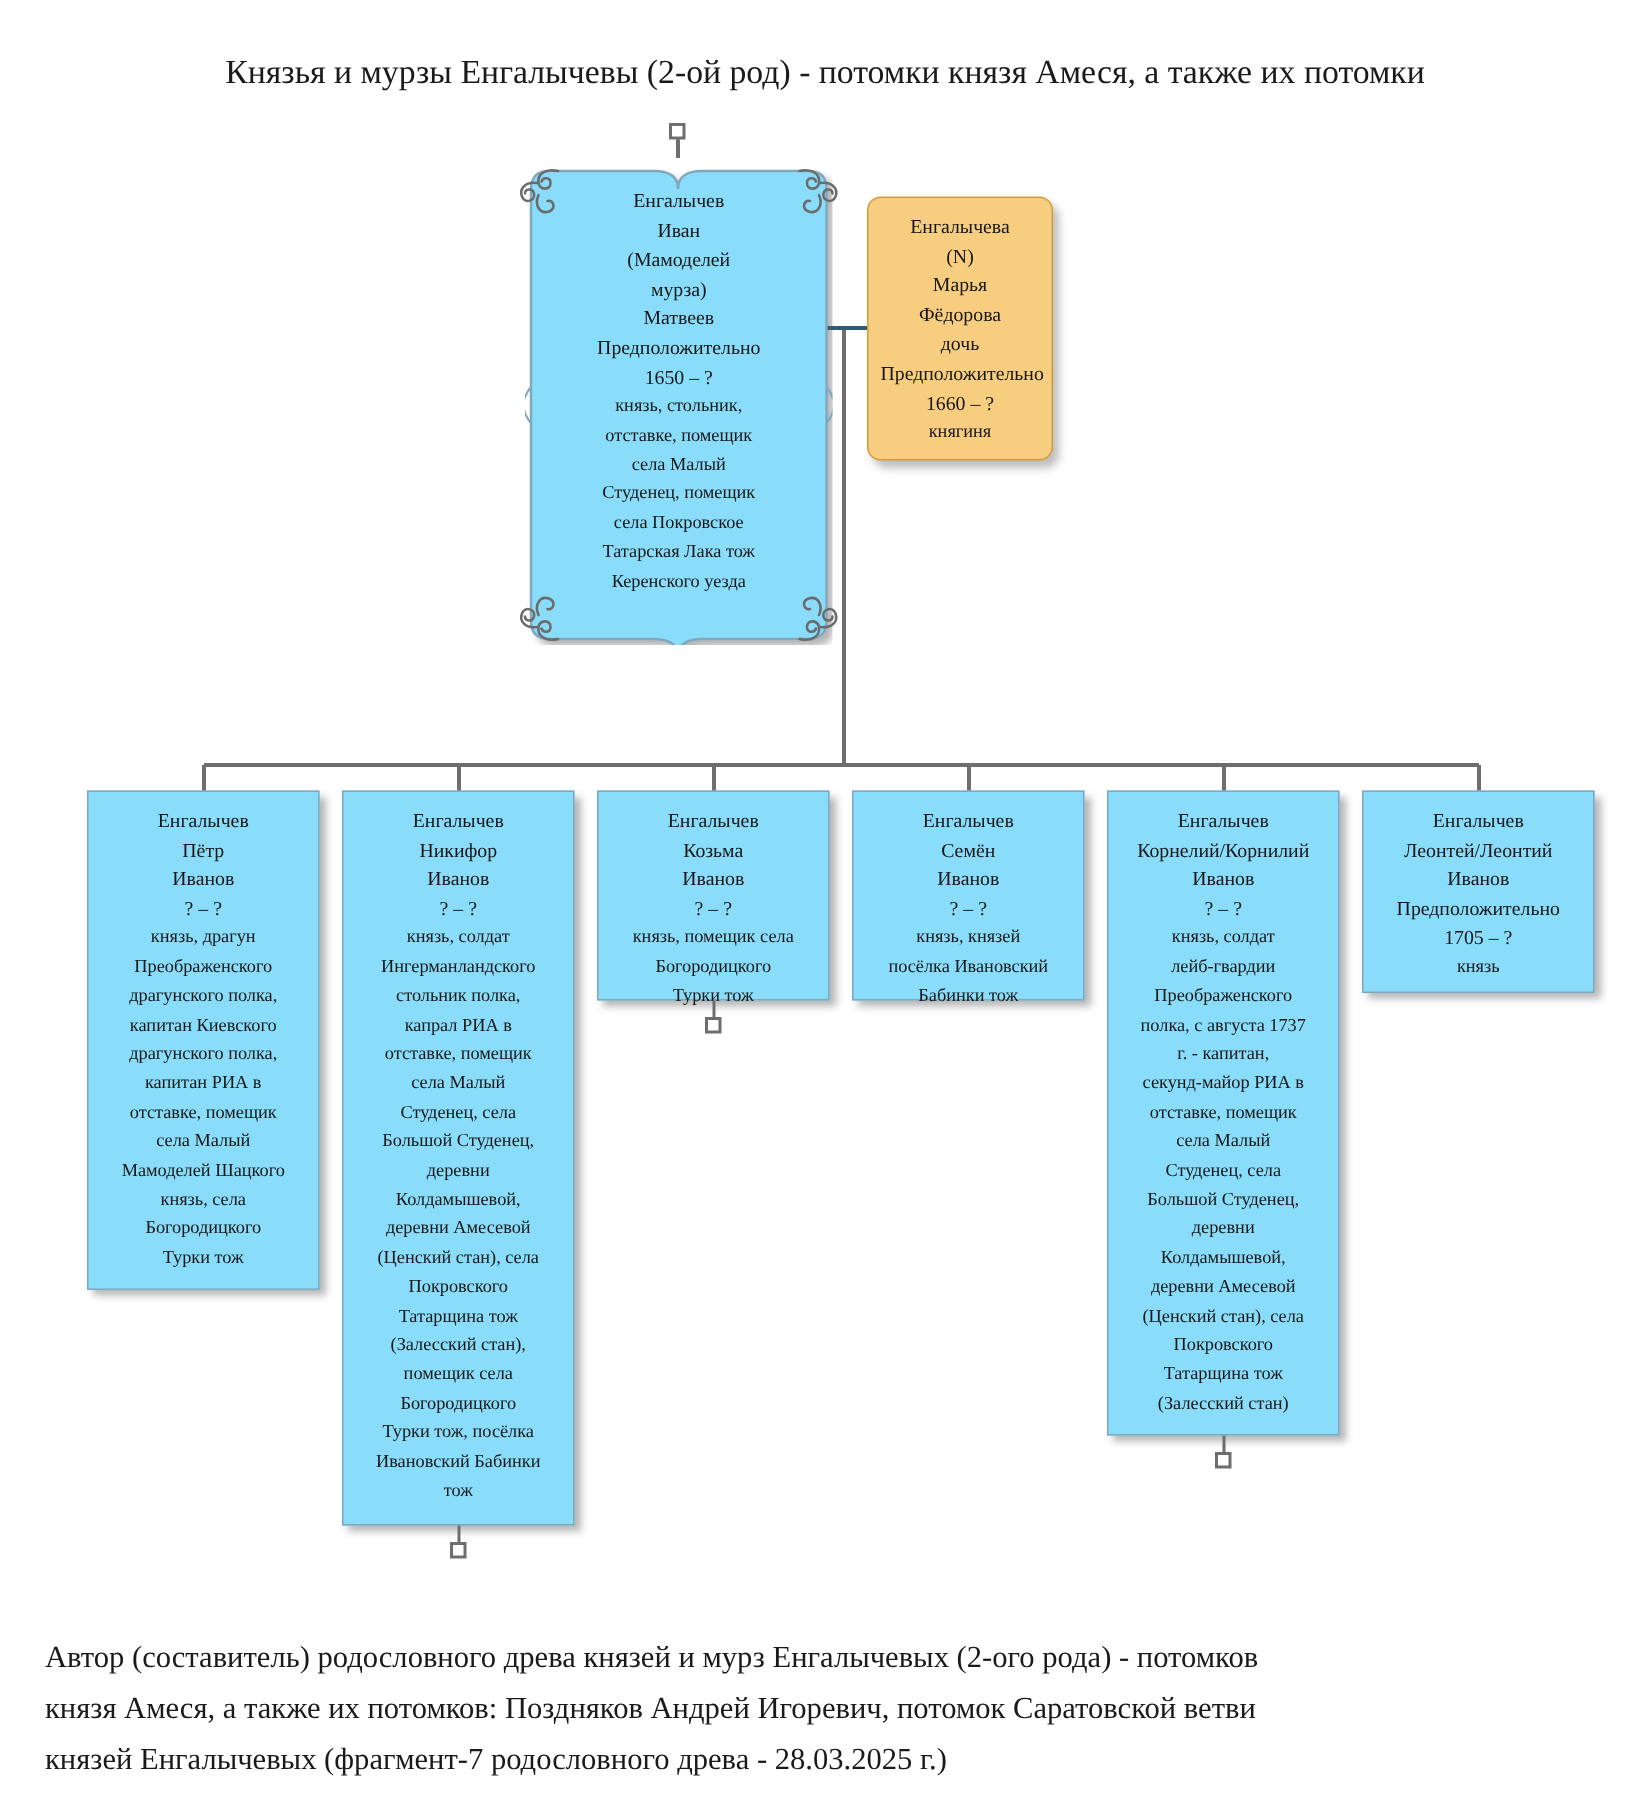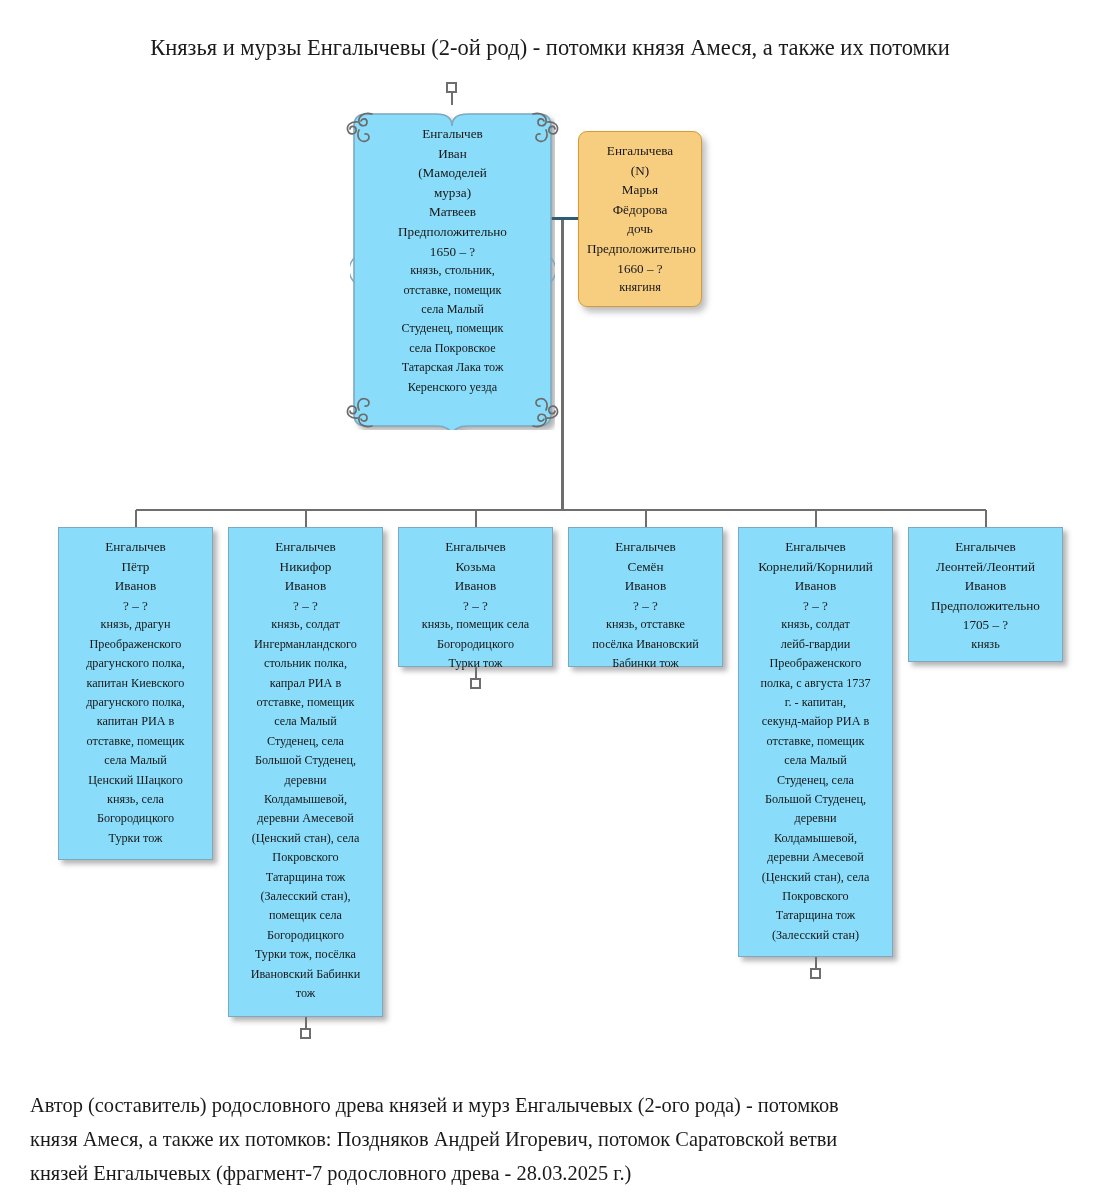--- a/index.html
+++ b/index.html
@@ -246,21 +246,21 @@
     <span class="nline">Иванов</span>
     <span class="nline">? – ?</span>
     <span class="nline small">князь, драгун</span>
     <span class="nline small">Преображенского</span>
     <span class="nline small">драгунского полка,</span>
     <span class="nline small">капитан Киевского</span>
     <span class="nline small">драгунского полка,</span>
     <span class="nline small">капитан РИА в</span>
     <span class="nline small">отставке, помещик</span>
     <span class="nline small">села Малый</span>
-    <span class="nline small">Ценский Шацкого</span>
+    <span class="nline small">Мамоделей Шацкого</span>
     <span class="nline small">князь, села</span>
     <span class="nline small">Богородицкого</span>
     <span class="nline small">Турки тож</span>
   </div>
 
   <div class="node rect" style="left:228px; top:527px; width:155px; height:490px;">
     <span class="nline">Енгалычев</span>
     <span class="nline">Никифор</span>
     <span class="nline">Иванов</span>
     <span class="nline">? – ?</span>
@@ -302,21 +302,21 @@
   <div class="collapse-handle" style="left:468px; top:667px;">
     <div class="stem"></div>
     <div class="boxsq"></div>
   </div>
 
   <div class="node rect" style="left:568px; top:527px; width:155px; height:140px;">
     <span class="nline">Енгалычев</span>
     <span class="nline">Семён</span>
     <span class="nline">Иванов</span>
     <span class="nline">? – ?</span>
-    <span class="nline small">князь, отставке</span>
+    <span class="nline small">князь, князей</span>
     <span class="nline small">посёлка Ивановский</span>
     <span class="nline small">Бабинки тож</span>
   </div>
 
   <div class="node rect" style="left:738px; top:527px; width:155px; height:430px;">
     <span class="nline">Енгалычев</span>
     <span class="nline">Корнелий/Корнилий</span>
     <span class="nline">Иванов</span>
     <span class="nline">? – ?</span>
     <span class="nline small">князь, солдат</span>

